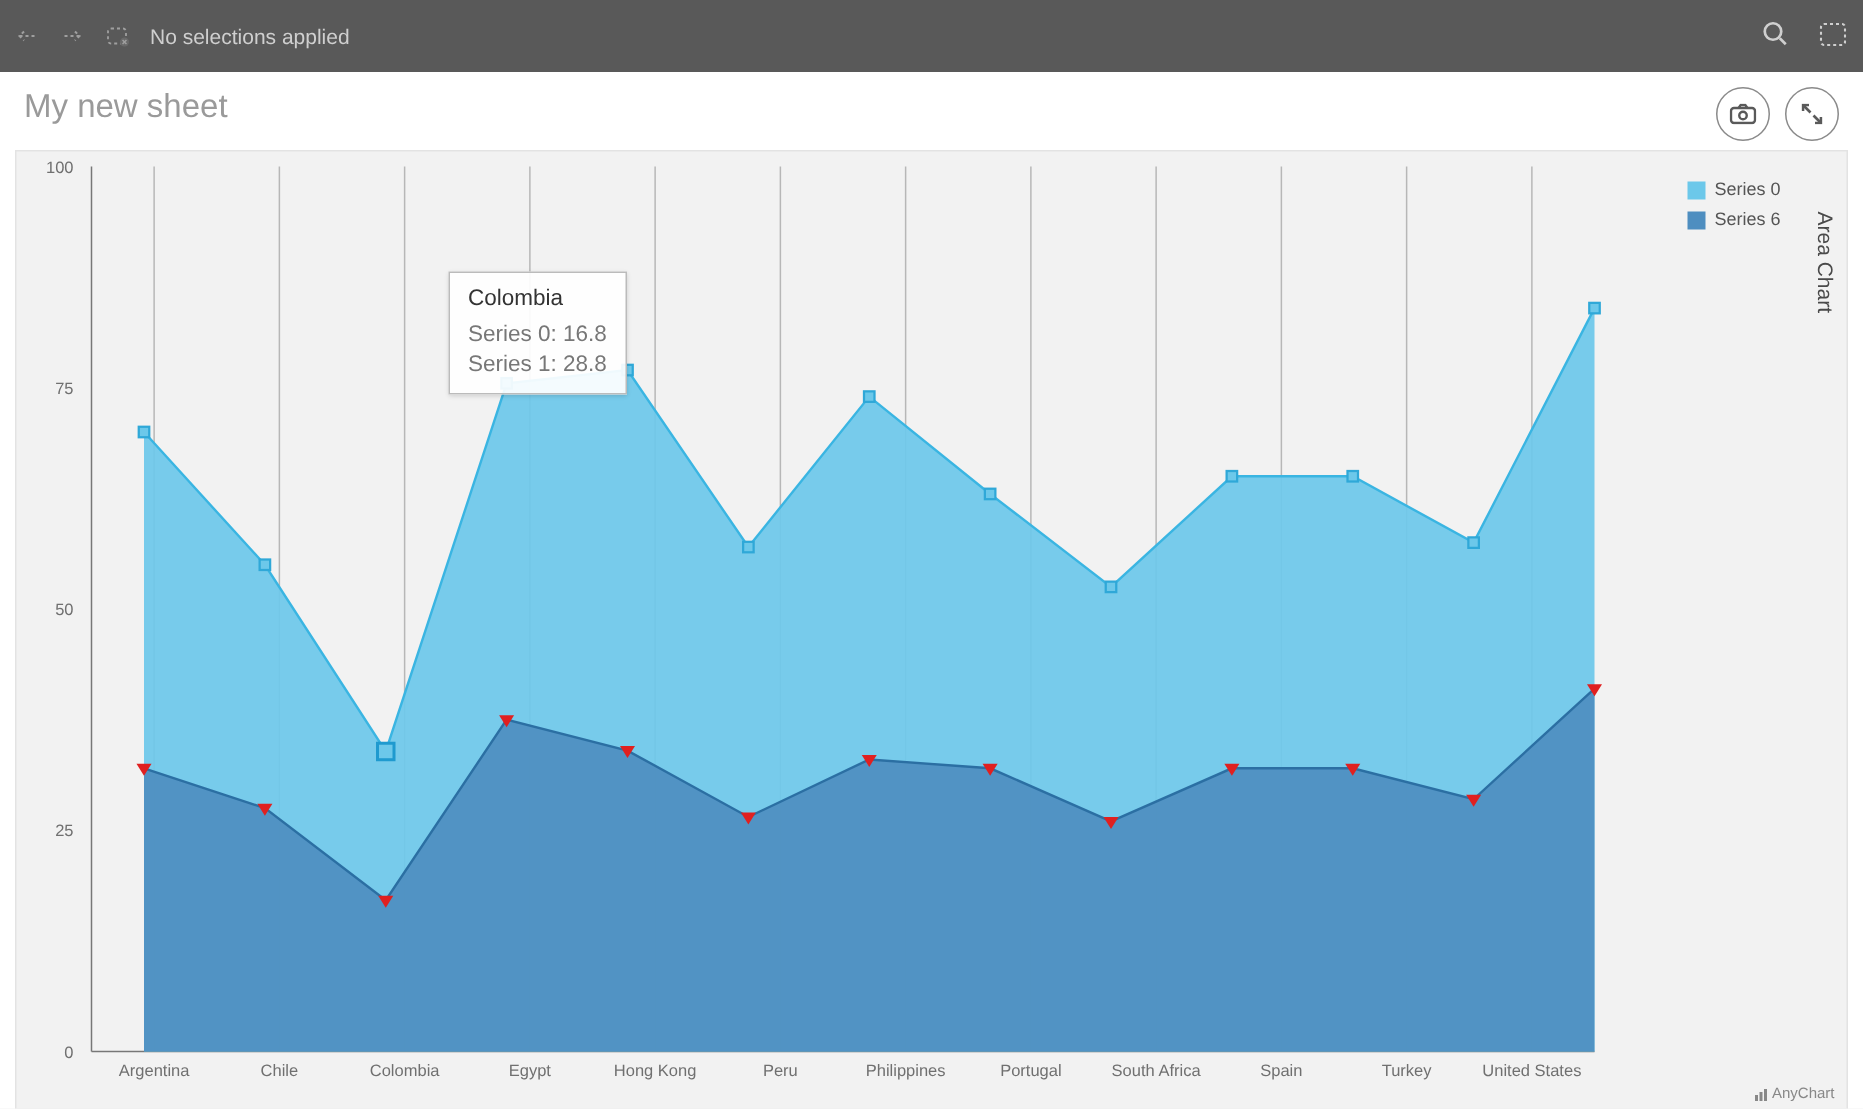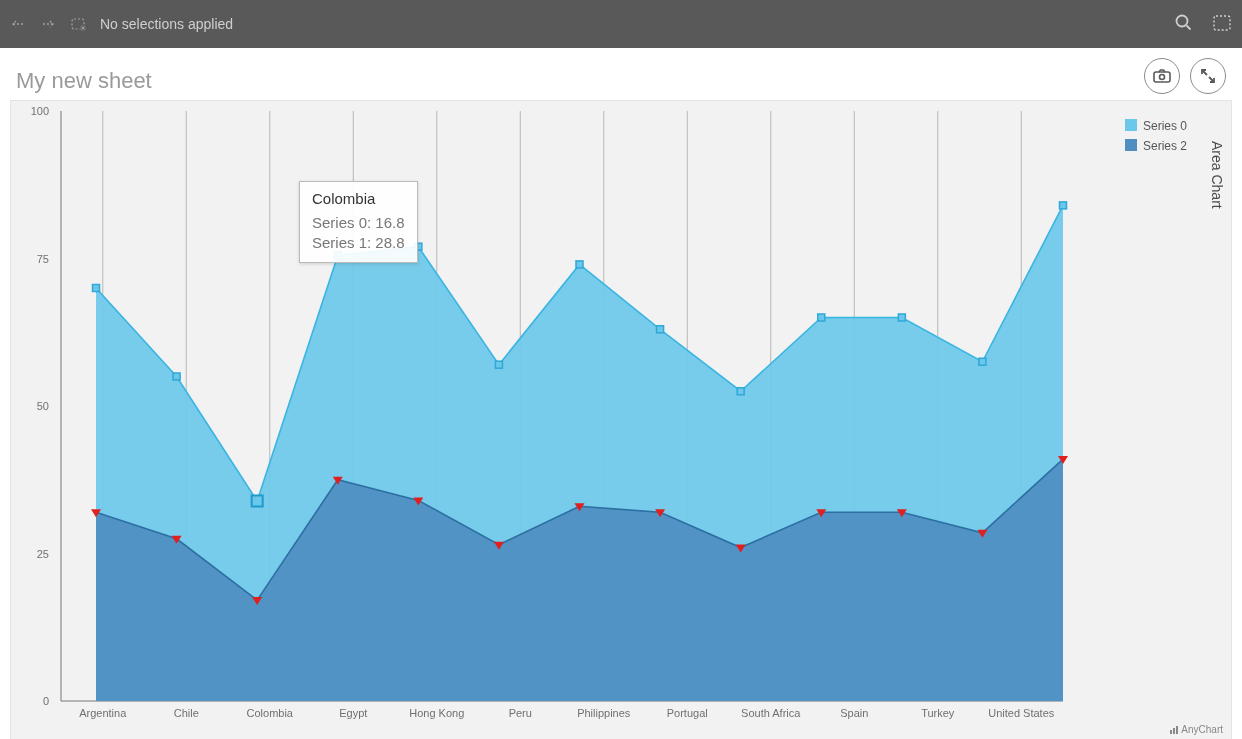--- a/index.html
+++ b/index.html
@@ -6,40 +6,40 @@
 body { font-family: -apple-system, "Segoe UI", Helvetica, Arial, sans-serif; background: #fff; width: 1242px; height: 739px; overflow: hidden; }
 
 
 .topbar { height: 48px; background: #595959; display: flex; align-items: center; padding: 0 10px; color: #cfcfcf; font-size: 14px; }
 .topbar .tb-icon { margin-right: 12px; opacity: .6; }
 .topbar .tb-icon svg { display: block; }
 .topbar .spacer { flex: 1; }
 .topbar .tb-right { display: flex; align-items: center; gap: 18px; }
 
 
-.titlebar { display: flex; align-items: flex-end; padding: 10px 16px 6px; }
+.titlebar { display: flex; align-items: flex-start; padding: 10px 16px 6px; }
 .sheet-title { color: #9a9a9a; font-size: 22px; font-weight: 400; flex: 1; }
 .circle-btn { width: 36px; height: 36px; border: 1.5px solid #8a8a8a; border-radius: 50%; display: flex; align-items: center; justify-content: center; margin-left: 10px; cursor: pointer; background: #fff; color: #5a5a5a; }
 .circle-btn svg { display: block; }
 
 
 .chart-wrap { position: relative; margin: 0 10px 10px; height: 640px; background: #f2f2f2; border: 1px solid #e3e3e3; }
 #chart-svg { display: block; }
 .side-title { position: absolute; right: 6px; top: 40px; writing-mode: vertical-rl; color: #4a4a4a; font-size: 14px; }
 
 
 .tooltip { position: absolute; background: rgba(255,255,255,0.92); border: 1px solid #bbb; padding: 8px 12px; font-size: 13px; color: #555; box-shadow: 0 1px 3px rgba(0,0,0,.15); }
 .tooltip-title { color: #333; font-size: 15px; margin-bottom: 6px; }
 .tooltip-line { font-size: 15px; color: #777; line-height: 1.35; }
 
 .credit { position: absolute; right: 8px; bottom: 4px; font-size: 10px; color: #888; display: flex; align-items: center; gap: 3px; }
 
 
 .legend { position: absolute; right: 44px; top: 18px; font-size: 12px; color: #555; }
-.legend-item { display: flex; align-items: flex-start; gap: 6px; margin-bottom: 6px; }
+.legend-item { display: flex; align-items: flex-end; gap: 6px; margin-bottom: 6px; }
 .legend-swatch { width: 12px; height: 12px; }
 
 
 .axis-label { font-size: 11px; fill: #707070; }
 .grid { stroke: #b7b7b7; stroke-width: 1; }
 .baseline { stroke: #777; stroke-width: 1; }
 
 .marker0 { fill: #6cc8ea; stroke: #2fa8d8; stroke-width: 1.5; }
 .area0 { fill: #6cc8ea; opacity: .92; }
 .line0 { stroke: #3ab5e2; stroke-width: 1.6; fill: none; }
@@ -105,21 +105,21 @@
 <div class="chart-wrap">
   <div class="side-title">Area Chart</div>
 
   <div class="legend">
     <div class="legend-item">
       <span class="legend-swatch" style="background:#6cc8ea"></span>
       <span>Series 0</span>
     </div>
     <div class="legend-item">
       <span class="legend-swatch" style="background:#4e8ec0"></span>
-      <span>Series 2</span>
+      <span>Series 6</span>
     </div>
   </div>
 
   <svg id="chart-svg" width="1222" height="640" viewBox="0 0 1222 640">
       <line class="grid" x1="91.75" y1="10" x2="91.75" y2="600"></line>
       <line class="grid" x1="175.25" y1="10" x2="175.25" y2="600"></line>
       <line class="grid" x1="258.75" y1="10" x2="258.75" y2="600"></line>
       <line class="grid" x1="342.25" y1="10" x2="342.25" y2="600"></line>
       <line class="grid" x1="425.75" y1="10" x2="425.75" y2="600"></line>
       <line class="grid" x1="509.25" y1="10" x2="509.25" y2="600"></line>

